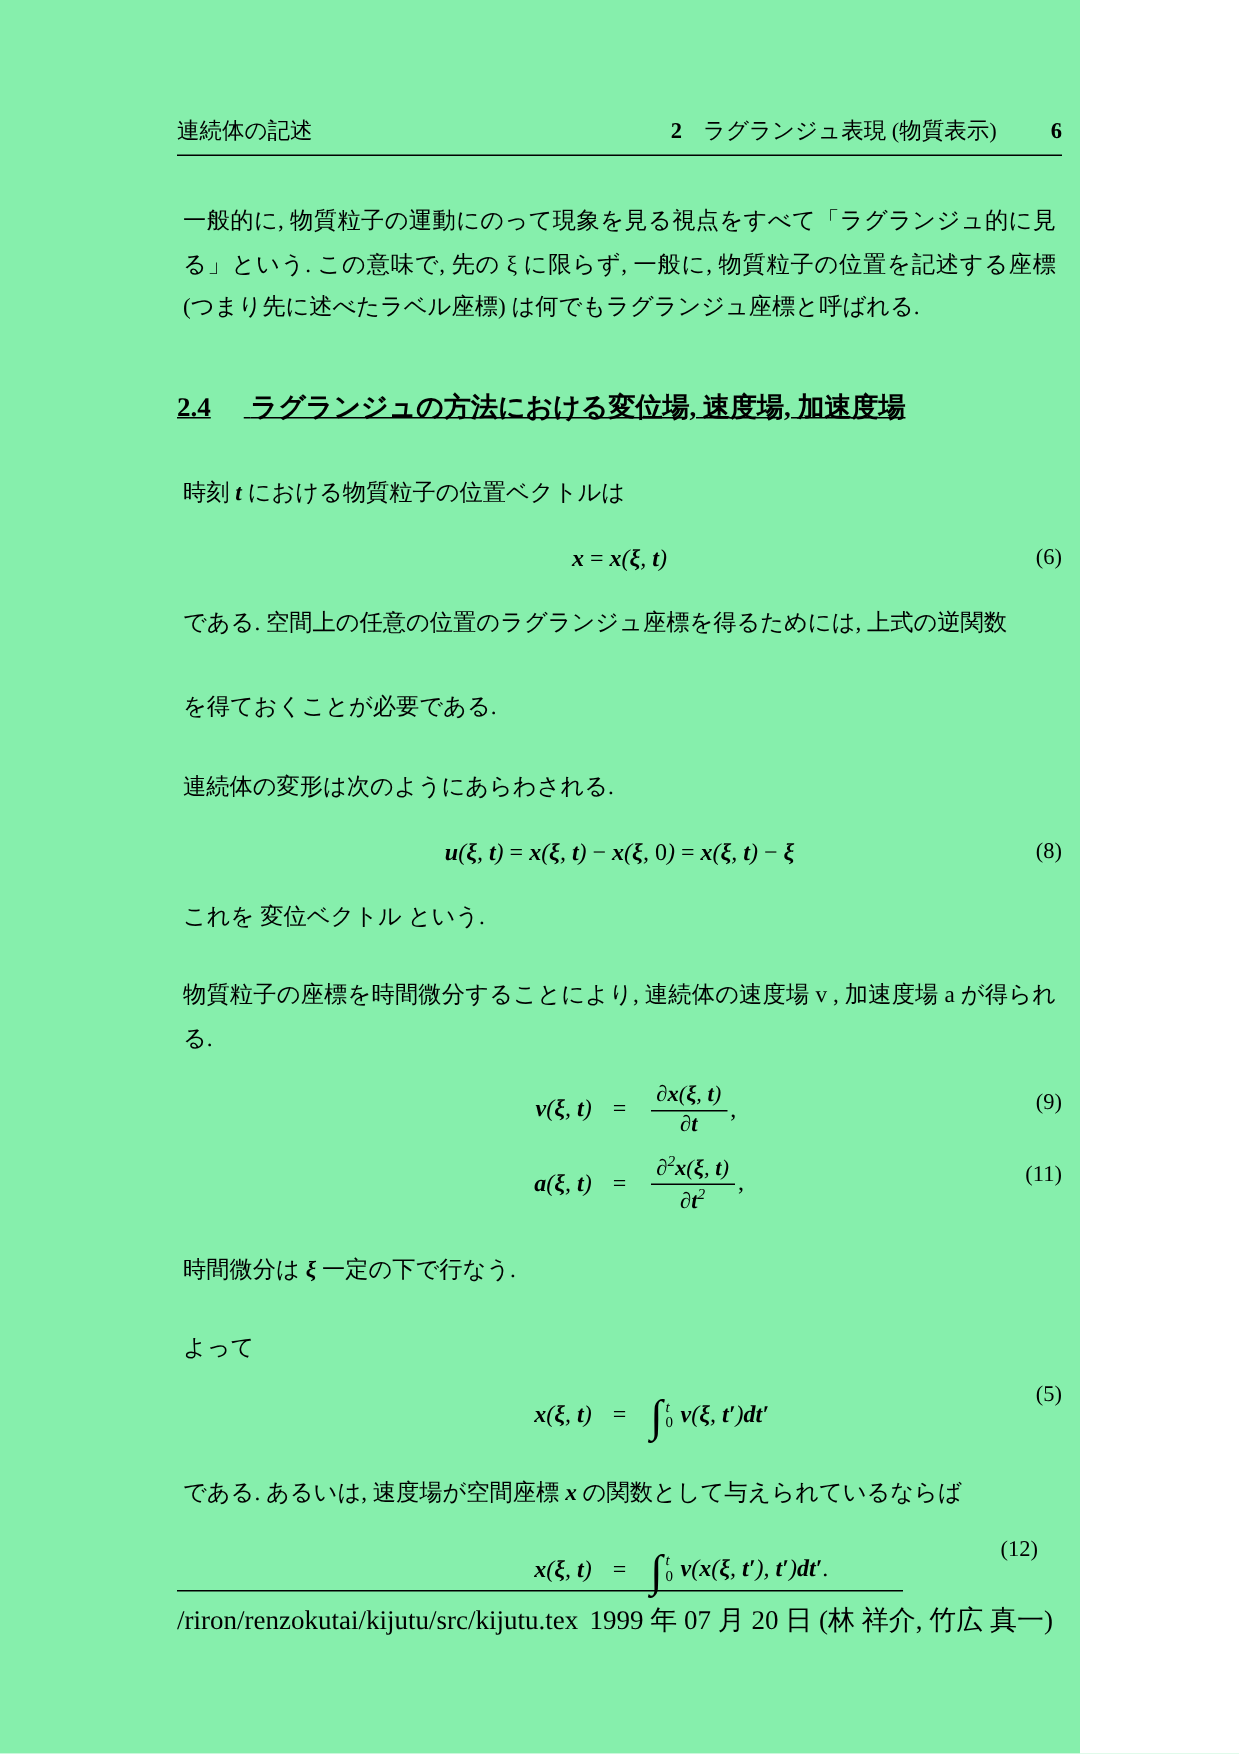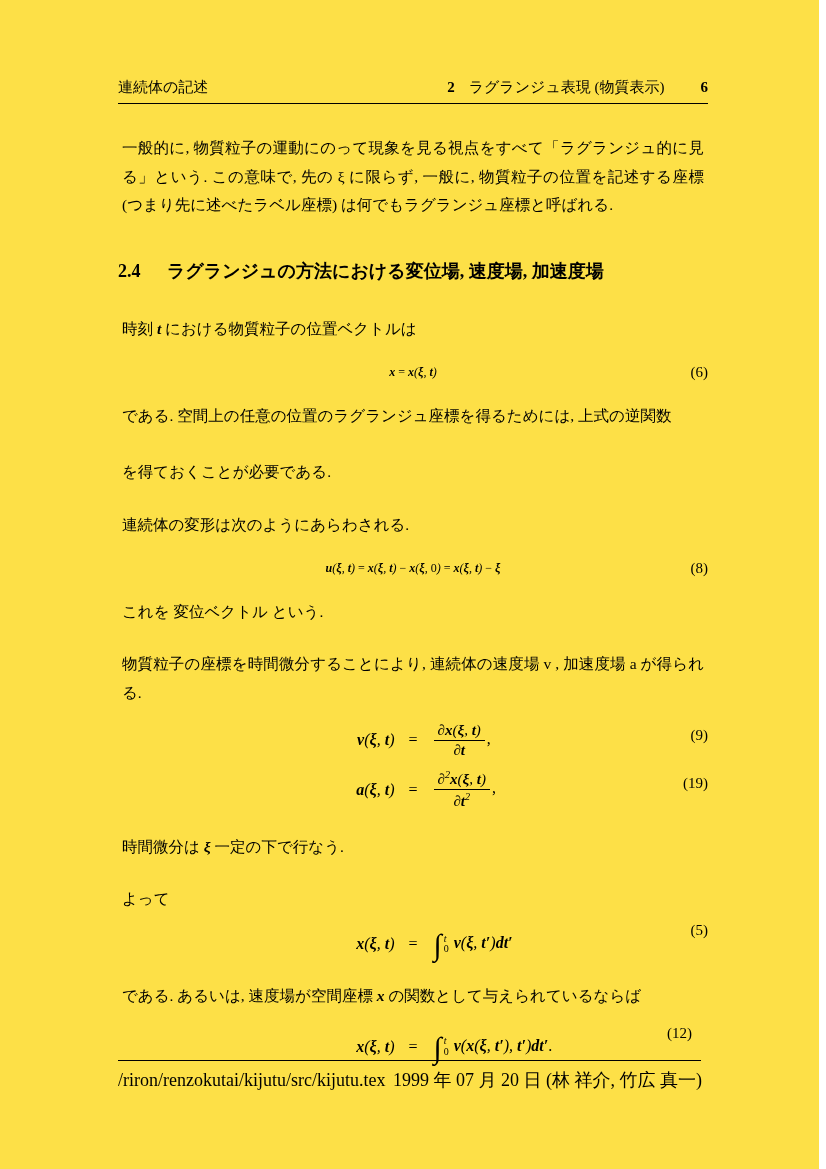--- a/index.html
+++ b/index.html
@@ -6,23 +6,23 @@
     margin: 0;
     padding: 0;
     background: #ffffff;
   }
   body {
     font-family: "Liberation Serif", "DejaVu Serif", serif;
     color: #000000;
   }
   .page {
     position: relative;
-    width: 819px;
+    width: 720px;
     height: 1169px;
-    background: #fde047;
+    background: #86efac;
     overflow: hidden;
   }
   .content {
     position: absolute;
     left: 118px;
     top: 78px;
     width: 590px;
   }
   
   .runhead {
@@ -47,35 +47,36 @@
   }
   .block-gap-lg { height: 26px; }
   .block-gap-md { height: 16px; }
   .block-gap-sm { height: 10px; }
 
   h2.sect {
     font-size: 18px;
     font-weight: bold;
     margin: 0;
     line-height: 1.5;
+    text-decoration: underline;
   }
   h2.sect .num { margin-right: 22px; }
 
   
   .eqrow {
     position: relative;
     display: flex;
     align-items: center;
     justify-content: center;
     margin: 0;
     min-height: 30px;
   }
   .eqrow .eqbody {
     font-family: "Liberation Serif", "DejaVu Serif", serif;
-    font-size: 12px;
+    font-size: 16px;
     font-style: italic;
     white-space: nowrap;
     text-align: right;
   }
   .eqrow .eqnum {
     position: absolute;
     right: 0;
     font-style: normal;
     font-size: 15px;
   }
@@ -263,21 +264,21 @@
       <div class="rel" style="padding-top:10px;">=</div>
       <div class="rhs" style="padding-top:10px;">
         <span class="frac">
           <span class="num">∂<sup class="sm">2</sup><span class="bgk">x</span>(<span class="bgk">ξ</span>, <span class="bi">t</span>)</span>
           <span class="den">∂<span class="bi">t</span><sup class="sm">2</sup></span>
         </span><span class="up">,</span>
       </div>
     </div>
     <div style="position:relative; height:0;">
       <span style="position:absolute; right:0; top:-84px; font-size:15px;">(9)</span>
-      <span style="position:absolute; right:0; top:-36px; font-size:15px;">(19)</span>
+      <span style="position:absolute; right:0; top:-36px; font-size:15px;">(11)</span>
     </div>
 
     <div style="height:18px"></div>
 
     <p class="para">時間微分は <span class="bgk">ξ</span> 一定の下で行なう.</p>
 
     <div class="block-gap-md"></div>
 
     <p class="para">よって</p>
 

